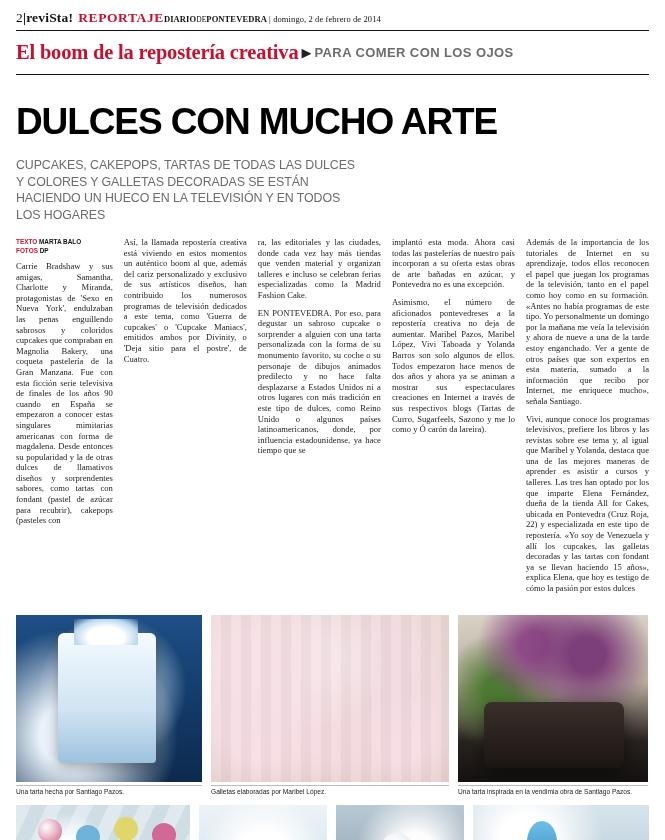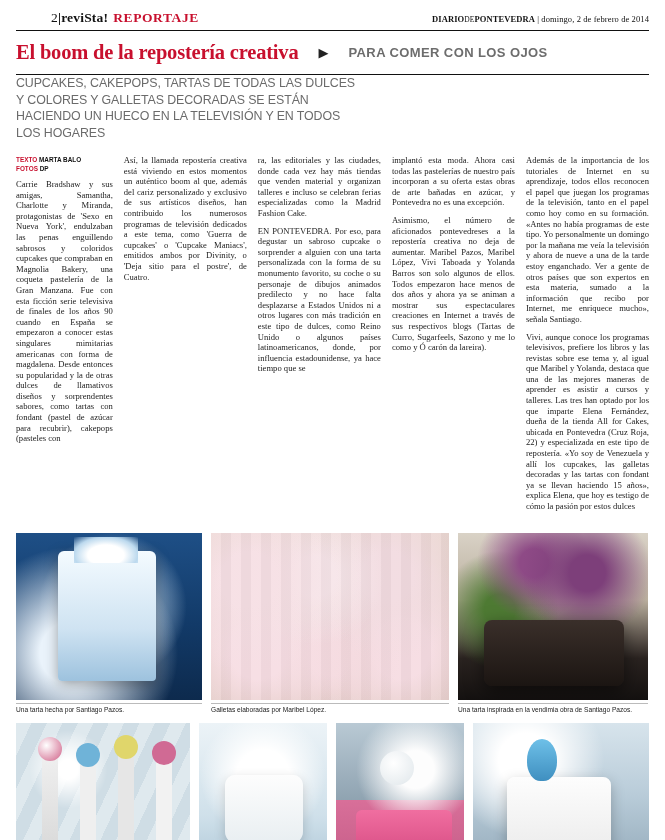--- a/index.html
+++ b/index.html
@@ -5,32 +5,32 @@
   html,body{margin:0;padding:0;}
   body{
     width:665px;height:840px;background:#ffffff;
     font-family:"Liberation Serif", serif;
     color:#1a1a1a;
     overflow:hidden;
   }
   .page{position:relative;width:665px;height:840px;box-sizing:border-box;padding:10px 16px 0 16px;}
 
   
-  .masthead{display:flex;align-items:baseline;justify-content:space-between;padding-bottom:4px;margin-left:35px;}
+  .masthead{display:flex;align-items:baseline;padding-bottom:4px;}
   .mh-left{font-family:"Liberation Serif",serif;font-size:13.5px;letter-spacing:.2px;}
   .mh-left .pg{font-weight:400;color:#111;}
   .mh-left .rev{font-weight:700;color:#111;}
   .mh-left .sec{color:#c8102e;font-weight:700;letter-spacing:.6px;margin-left:5px;}
   .mh-right{font-size:8.5px;color:#111;letter-spacing:.1px;font-family:"Liberation Serif",serif;}
   .mh-right .brand{font-weight:700;}
   .mh-right .brand .thin{font-weight:400;font-size:7.5px;}
   .rule{border:0;border-top:1px solid #111;margin:0;}
 
   
-  .kicker{display:flex;align-items:center;gap:20px;margin:10px 0 10px 0;}
+  .kicker{display:flex;align-items:center;gap:3px;margin:10px 0 10px 0;}
   .kicker .k1{color:#c8102e;font-weight:700;font-size:20.5px;font-family:"Liberation Serif",serif;letter-spacing:-.2px;}
   .kicker .arrow{color:#222;font-size:13px;line-height:1;}
   .kicker .k2{color:#6d6d6d;font-weight:700;font-size:13px;letter-spacing:.4px;font-family:"Liberation Sans",sans-serif;}
 
   .hr-top{border:0;border-top:1px solid #111;margin:6px 0 0 0;}
 
   
   .headline{
     font-family:"Liberation Sans",sans-serif;
     font-weight:700;font-size:37px;letter-spacing:-1.1px;
@@ -164,20 +164,21 @@
   </div>
   <hr class="rule">
 
   <div class="kicker">
     <span class="k1">El boom de la repostería creativa</span>
     <span class="arrow">▶</span>
     <span class="k2">PARA COMER CON LOS OJOS</span>
   </div>
   <hr class="hr-top">
 
+  <div class="headline">DULCES CON MUCHO ARTE</div>
   <div class="standfirst">CUPCAKES, CAKEPOPS, TARTAS DE TODAS LAS DULCES Y COLORES Y GALLETAS DECORADAS SE ESTÁN HACIENDO UN HUECO EN LA TELEVISIÓN Y EN TODOS LOS HOGARES</div>
 
   <div class="cols">
 
     <div class="col c1">
       <div class="byline">
         <span class="lbl">TEXTO</span>
         <span class="nm">MARTA BALO</span><br>
         <span class="lbl">FOTOS</span>
         <span class="nm">DP</span>

